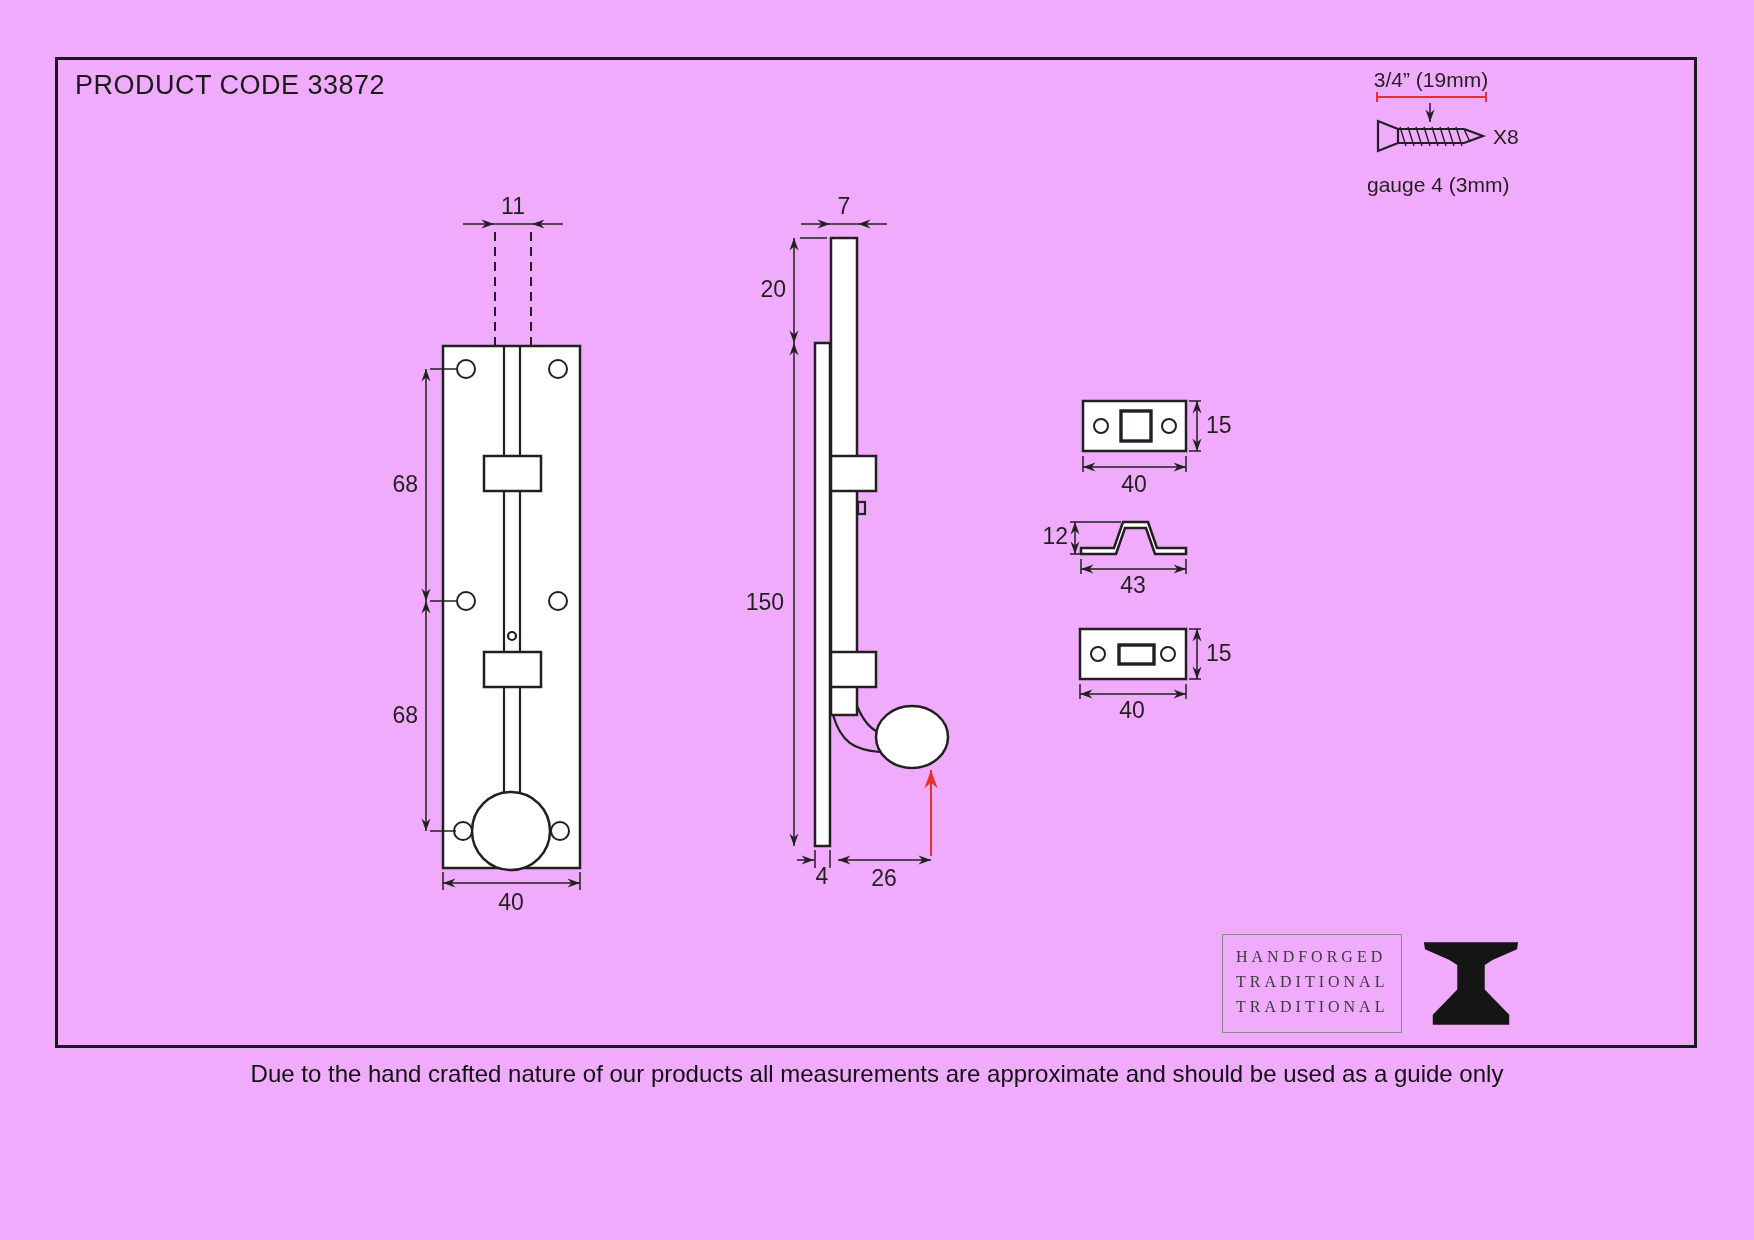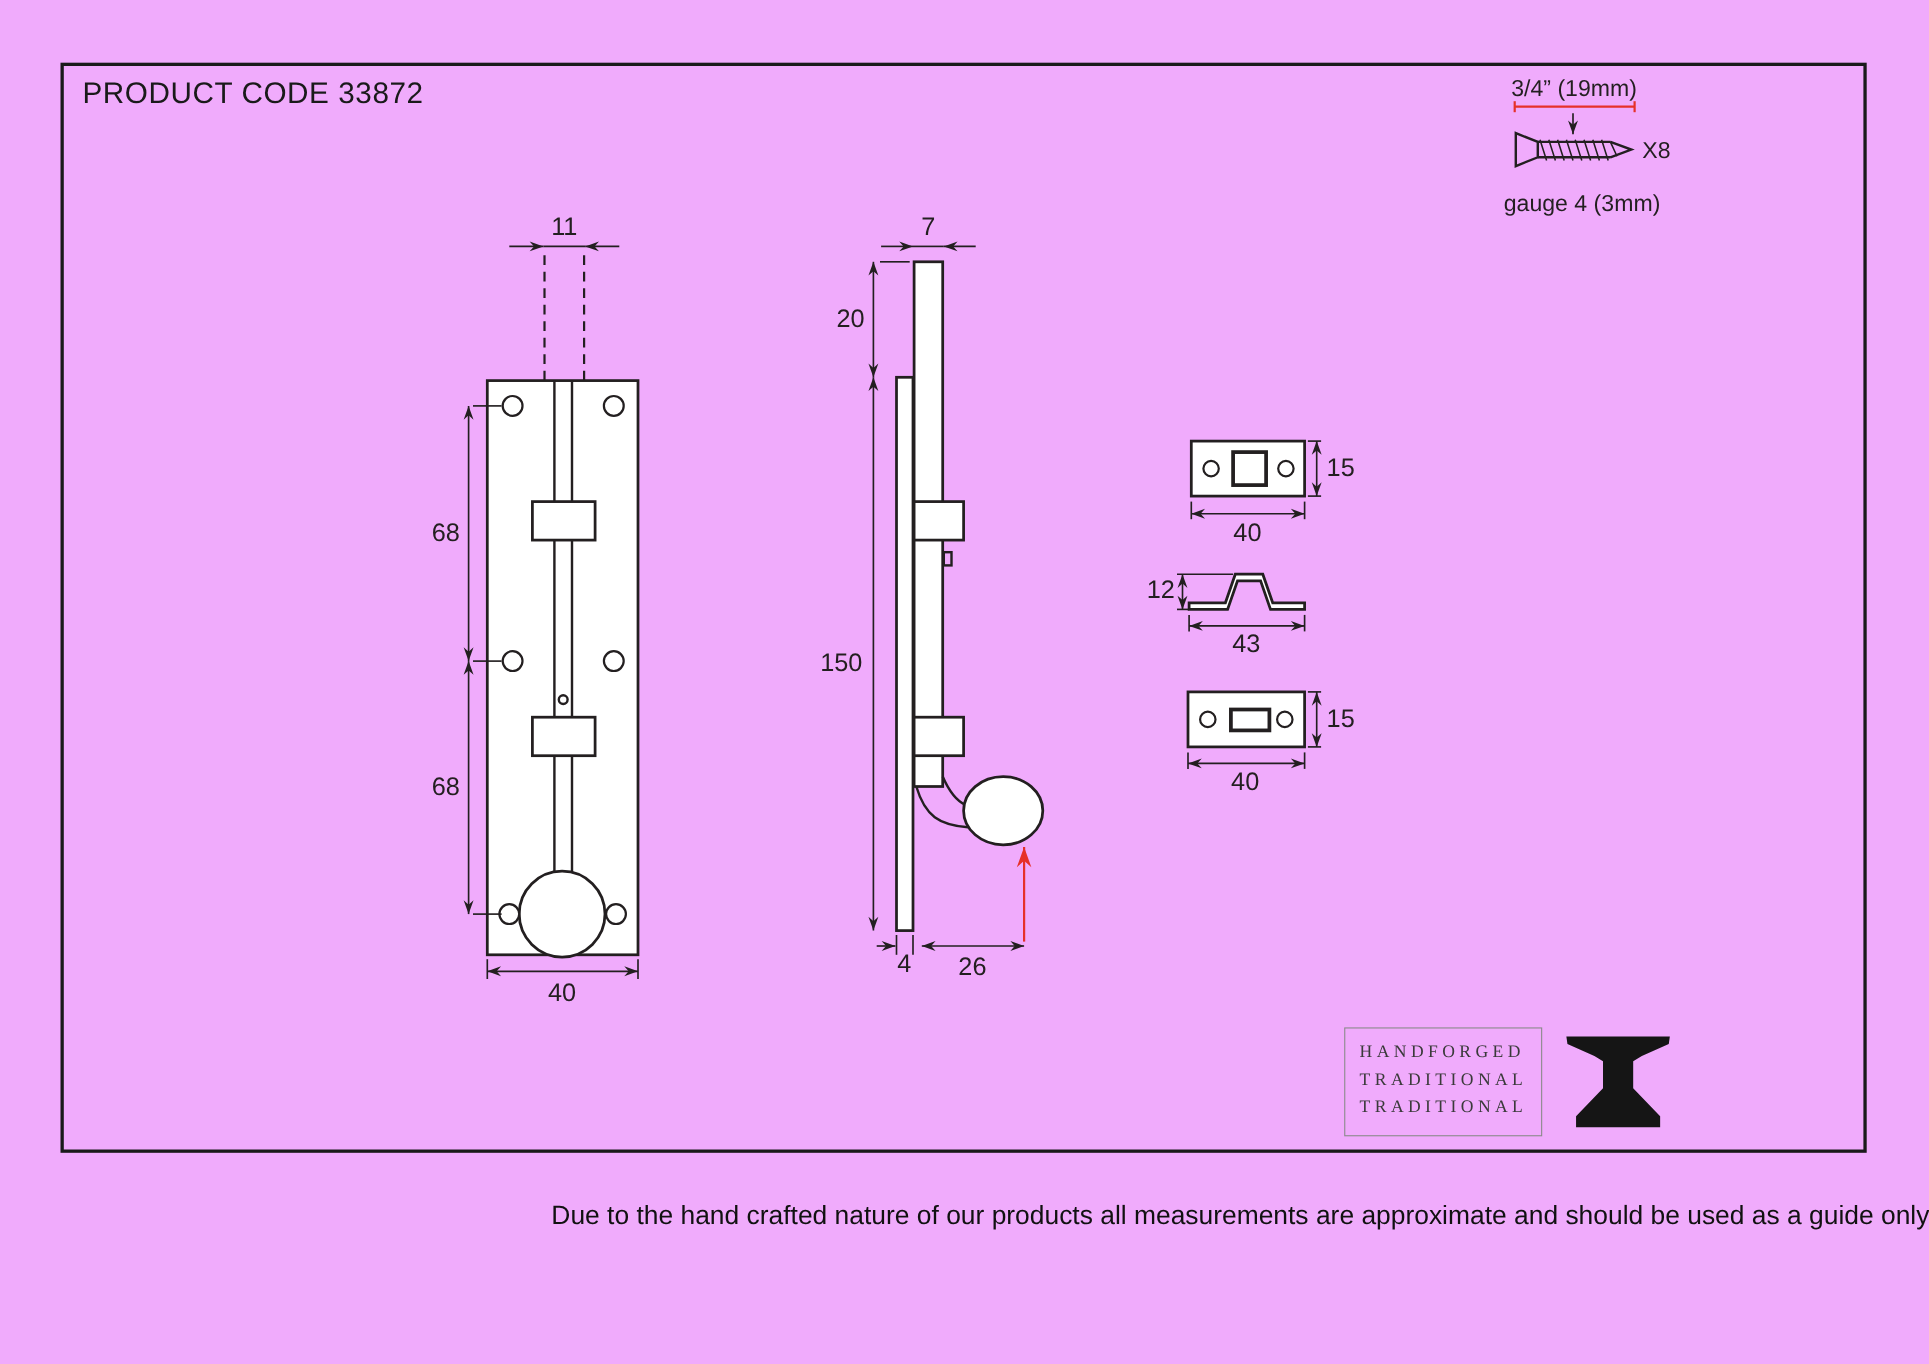--- a/index.html
+++ b/index.html
@@ -32,22 +32,22 @@
   .logo {
     position:absolute; left:1222px; top:934px; display:flex; gap:20px;
   }
   .logo-text {
     border:1px solid #8a8a8a; padding:10px 13px;
     font-family:"Liberation Serif", serif; font-size:16px; letter-spacing:4px;
     color:#3a3a3a; line-height:1.55; white-space:nowrap;
   }
   .anvil { width:98px; height:99px; display:block; }
   .disclaimer {
-    position:absolute; left:0; top:1060px; width:1754px; text-align:right;
-    font-size:24px; color:#111;margin-top:32px;
+    position:absolute; left:0; top:1060px; width:1754px; text-align:center;
+    font-size:24px; color:#111;
   }
 </style>
 </head>
 <body>
 
 <div class="page">
 
   <div class="frame"></div>
 
   <div class="product-code">PRODUCT CODE 33872</div>

